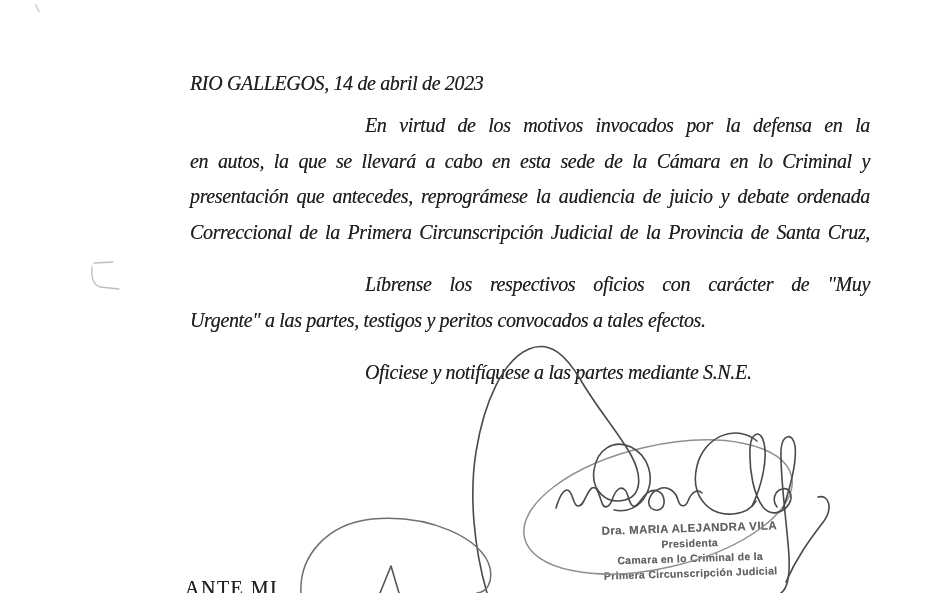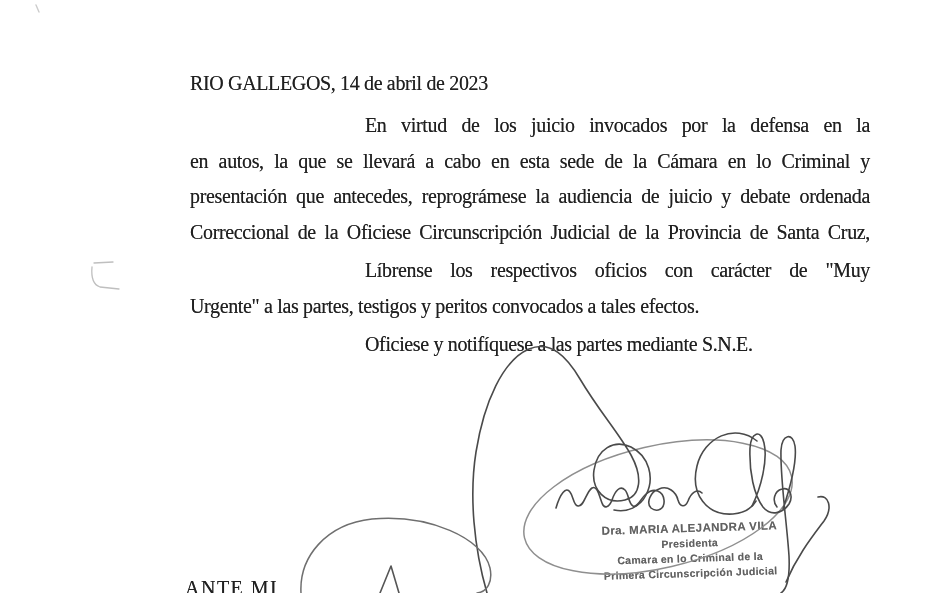--- a/index.html
+++ b/index.html
@@ -6,25 +6,25 @@
   .page {
     position:relative; width:945px; height:593px; background:#ffffff;
     overflow:hidden; font-family:"Liberation Serif", serif; color:#202020;
     margin:0 auto;
   }
   .textblock {
     position:absolute; left:190px; top:66px; width:680px;
     font-size:20px; line-height:35.5px; letter-spacing:-0.35px;
     text-shadow:0 0 0.5px rgba(32,32,32,0.65);
   }
-  .line { height:35.5px; text-align:justify; text-align-last:justify; white-space:normal; }
+  .line { height:35.5px; text-align:justify; text-align-last:justify; white-space:normal;font-style:italic; }
   .line.left { text-align:left; text-align-last:left; }
   .line.indent { padding-left:175px; }
   .date-line { margin-bottom:6.5px; }
-  .gap-before { margin-top:3px; }
+  .gap-before { margin-top:17px; }
   .hl {
     font-weight:bold; text-decoration:underline;
     text-decoration-thickness:2.2px; text-underline-offset:4px;
   }
   .stamp {
     position:absolute; left:572px; top:521px; width:236px; text-align:center;
     transform:rotate(-1.8deg); color:#616161;
     font-family:"Liberation Sans", sans-serif; font-weight:bold;
     text-shadow:0 0 0.6px rgba(97,97,97,0.55);
   }
@@ -37,24 +37,24 @@
   .ink-layer { position:absolute; left:0; top:0; width:945px; height:593px; pointer-events:none; }
 </style>
 </head>
 <body>
 
 <div class="page">
 
   <div class="textblock">
     <div class="line left date-line">RIO GALLEGOS, 14 de abril de 2023</div>
 
-    <div class="line indent">En virtud de los juicio invocados por la defensa en la</div>
+    <div class="line indent">En virtud de los motivos invocados por la defensa en la</div>
     <div class="line">en autos, la que se llevará a cabo en esta sede de la Cámara en lo Criminal y</div>
     <div class="line">presentación que antecedes, reprográmese la audiencia de juicio y debate ordenada</div>
-    <div class="line">Correccional de la Oficiese Circunscripción Judicial de la Provincia de Santa Cruz,</div>
+    <div class="line">Correccional de la Primera Circunscripción Judicial de la Provincia de Santa Cruz,</div>
 
     <div class="line indent gap-before">Líbrense los respectivos oficios con carácter de "Muy</div>
     <div class="line left">Urgente" a las partes, testigos y peritos convocados a tales efectos.</div>
 
     <div class="line left indent gap-before">Oficiese y notifíquese a las partes mediante S.N.E.</div>
   </div>
 
   <div class="stamp">
     <div class="stamp-line1">Dra. MARIA ALEJANDRA VILA</div>
     <div class="stamp-line">Presidenta</div>

